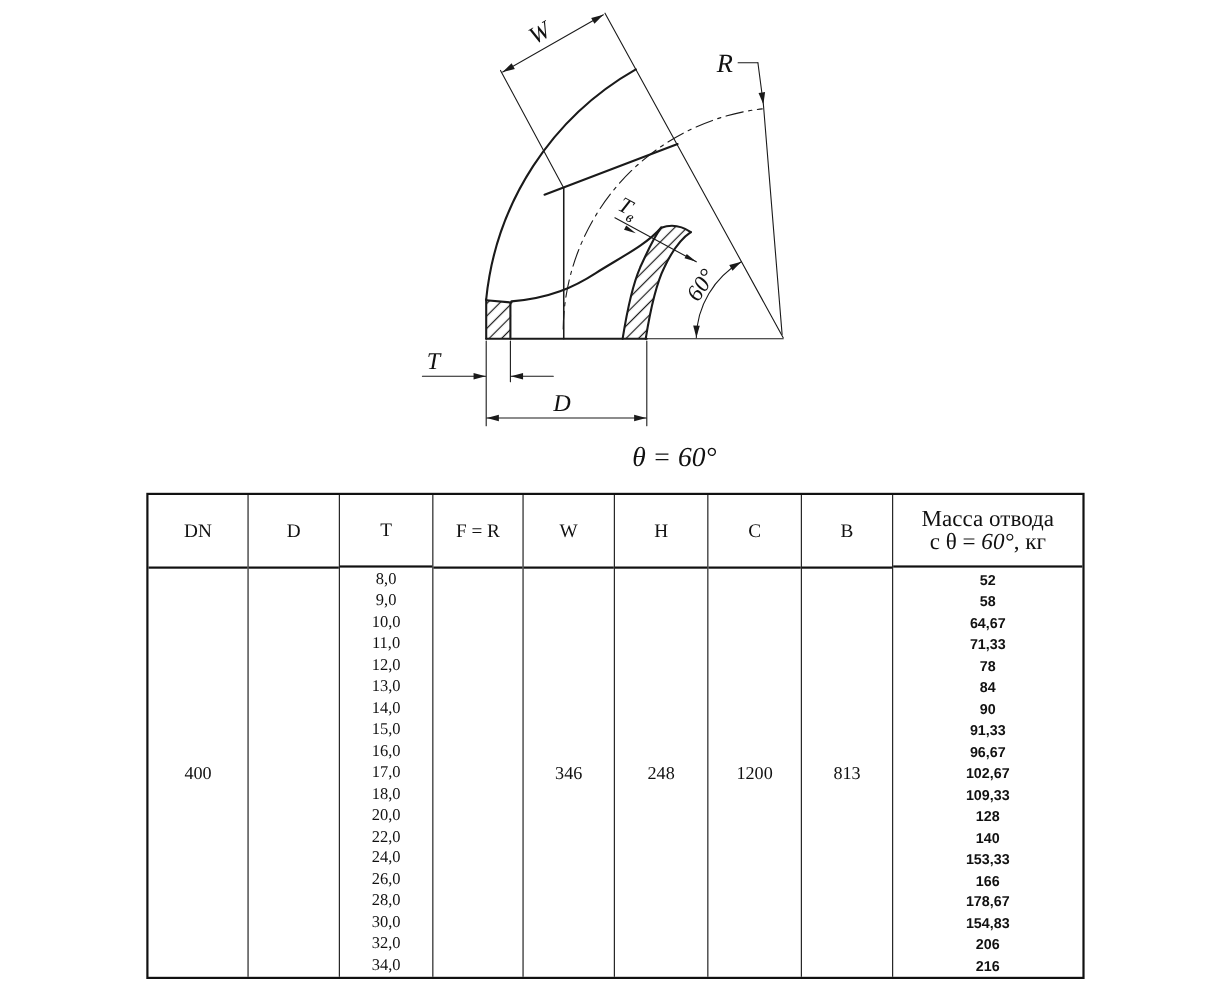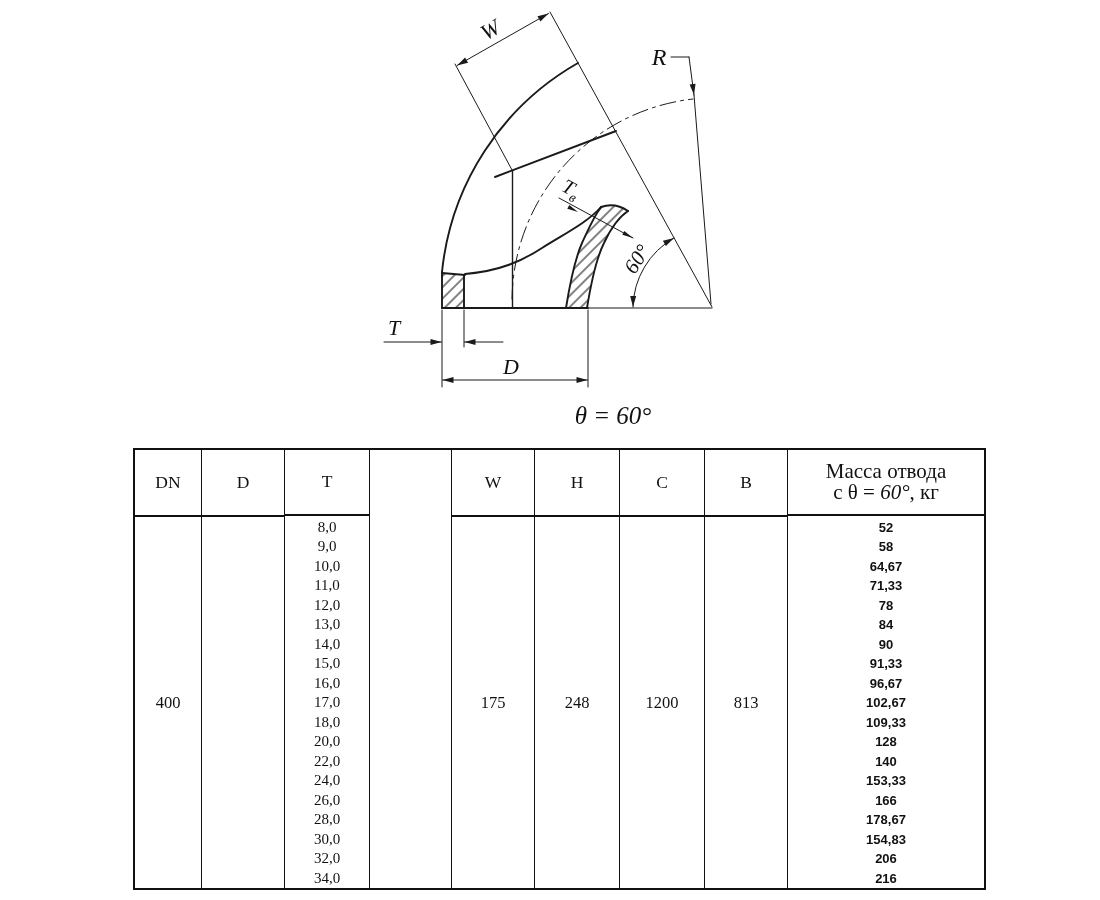--- a/index.html
+++ b/index.html
@@ -89,21 +89,21 @@
       <text x="659" y="65" font-size="24">R</text>
       <text x="571" y="195" font-size="20" transform="rotate(28 571 189)"><tspan>T</tspan><tspan dy="5" font-size="14">в</tspan></text>
       <text x="637" y="266" font-size="21" transform="rotate(-57 637 259)">60°</text>
       <text x="394" y="335" font-size="22">T</text>
       <text x="511" y="374" font-size="22">D</text>
       <text x="613" y="424" font-size="25">θ = 60°</text>
     </g>
   </svg>
 
   <div class="tbl">
-    <div class="col" style="width:67px">
+    <div class="col" style="width:91px">
       <div class="hd">DN</div>
       <div class="bd">400</div>
     </div>
     <div class="col" style="width:83px">
       <div class="hd">D</div>
     </div>
     <div class="col" style="width:85px">
       <div class="hd">T</div>
       <div class="bd list list-serif">
           <div class="cell-line">8,0</div>
@@ -121,24 +121,25 @@
           <div class="cell-line">22,0</div>
           <div class="cell-line">24,0</div>
           <div class="cell-line">26,0</div>
           <div class="cell-line">28,0</div>
           <div class="cell-line">30,0</div>
           <div class="cell-line">32,0</div>
           <div class="cell-line">34,0</div>
         </div>
     </div>
     <div class="col" style="width:82px">
+      <div class="hd">F = R</div>
     </div>
     <div class="col" style="width:83px">
       <div class="hd">W</div>
-      <div class="bd">175</div>
+      <div class="bd">346</div>
     </div>
     <div class="col" style="width:85px">
       <div class="hd">H</div>
       <div class="bd">248</div>
     </div>
     <div class="col" style="width:85px">
       <div class="hd">C</div>
       <div class="bd">1200</div>
     </div>
     <div class="col" style="width:83px">

